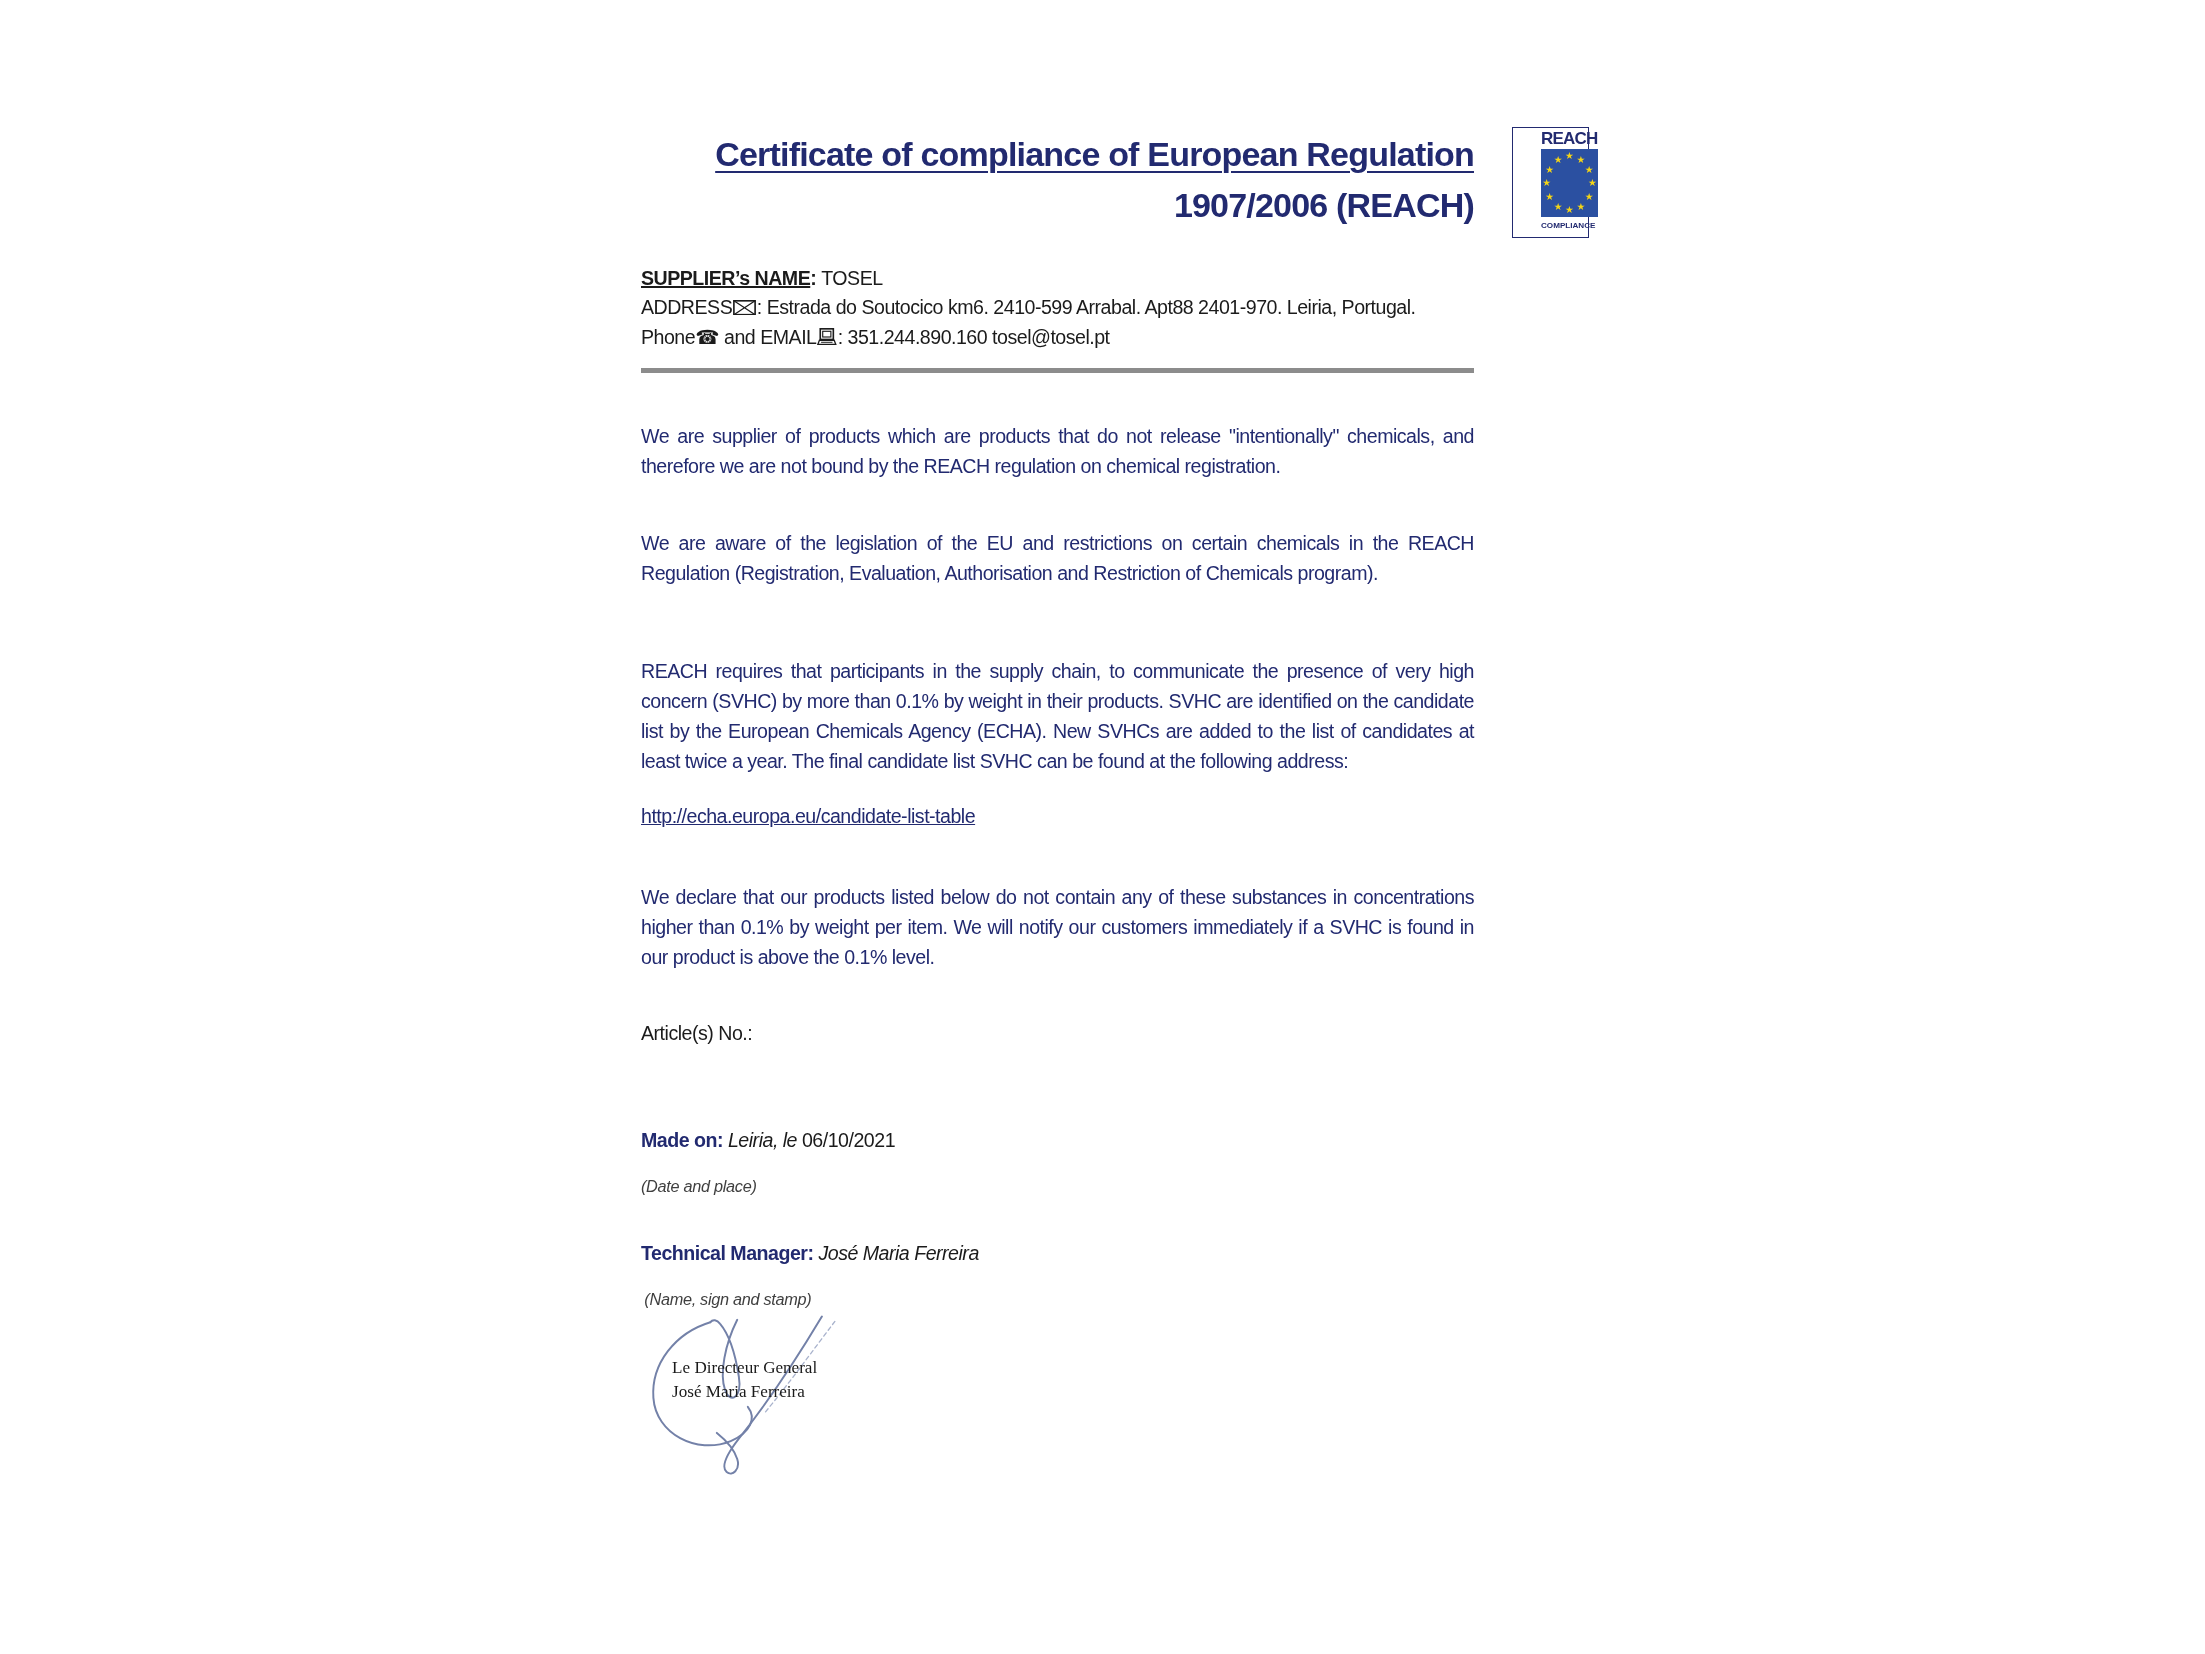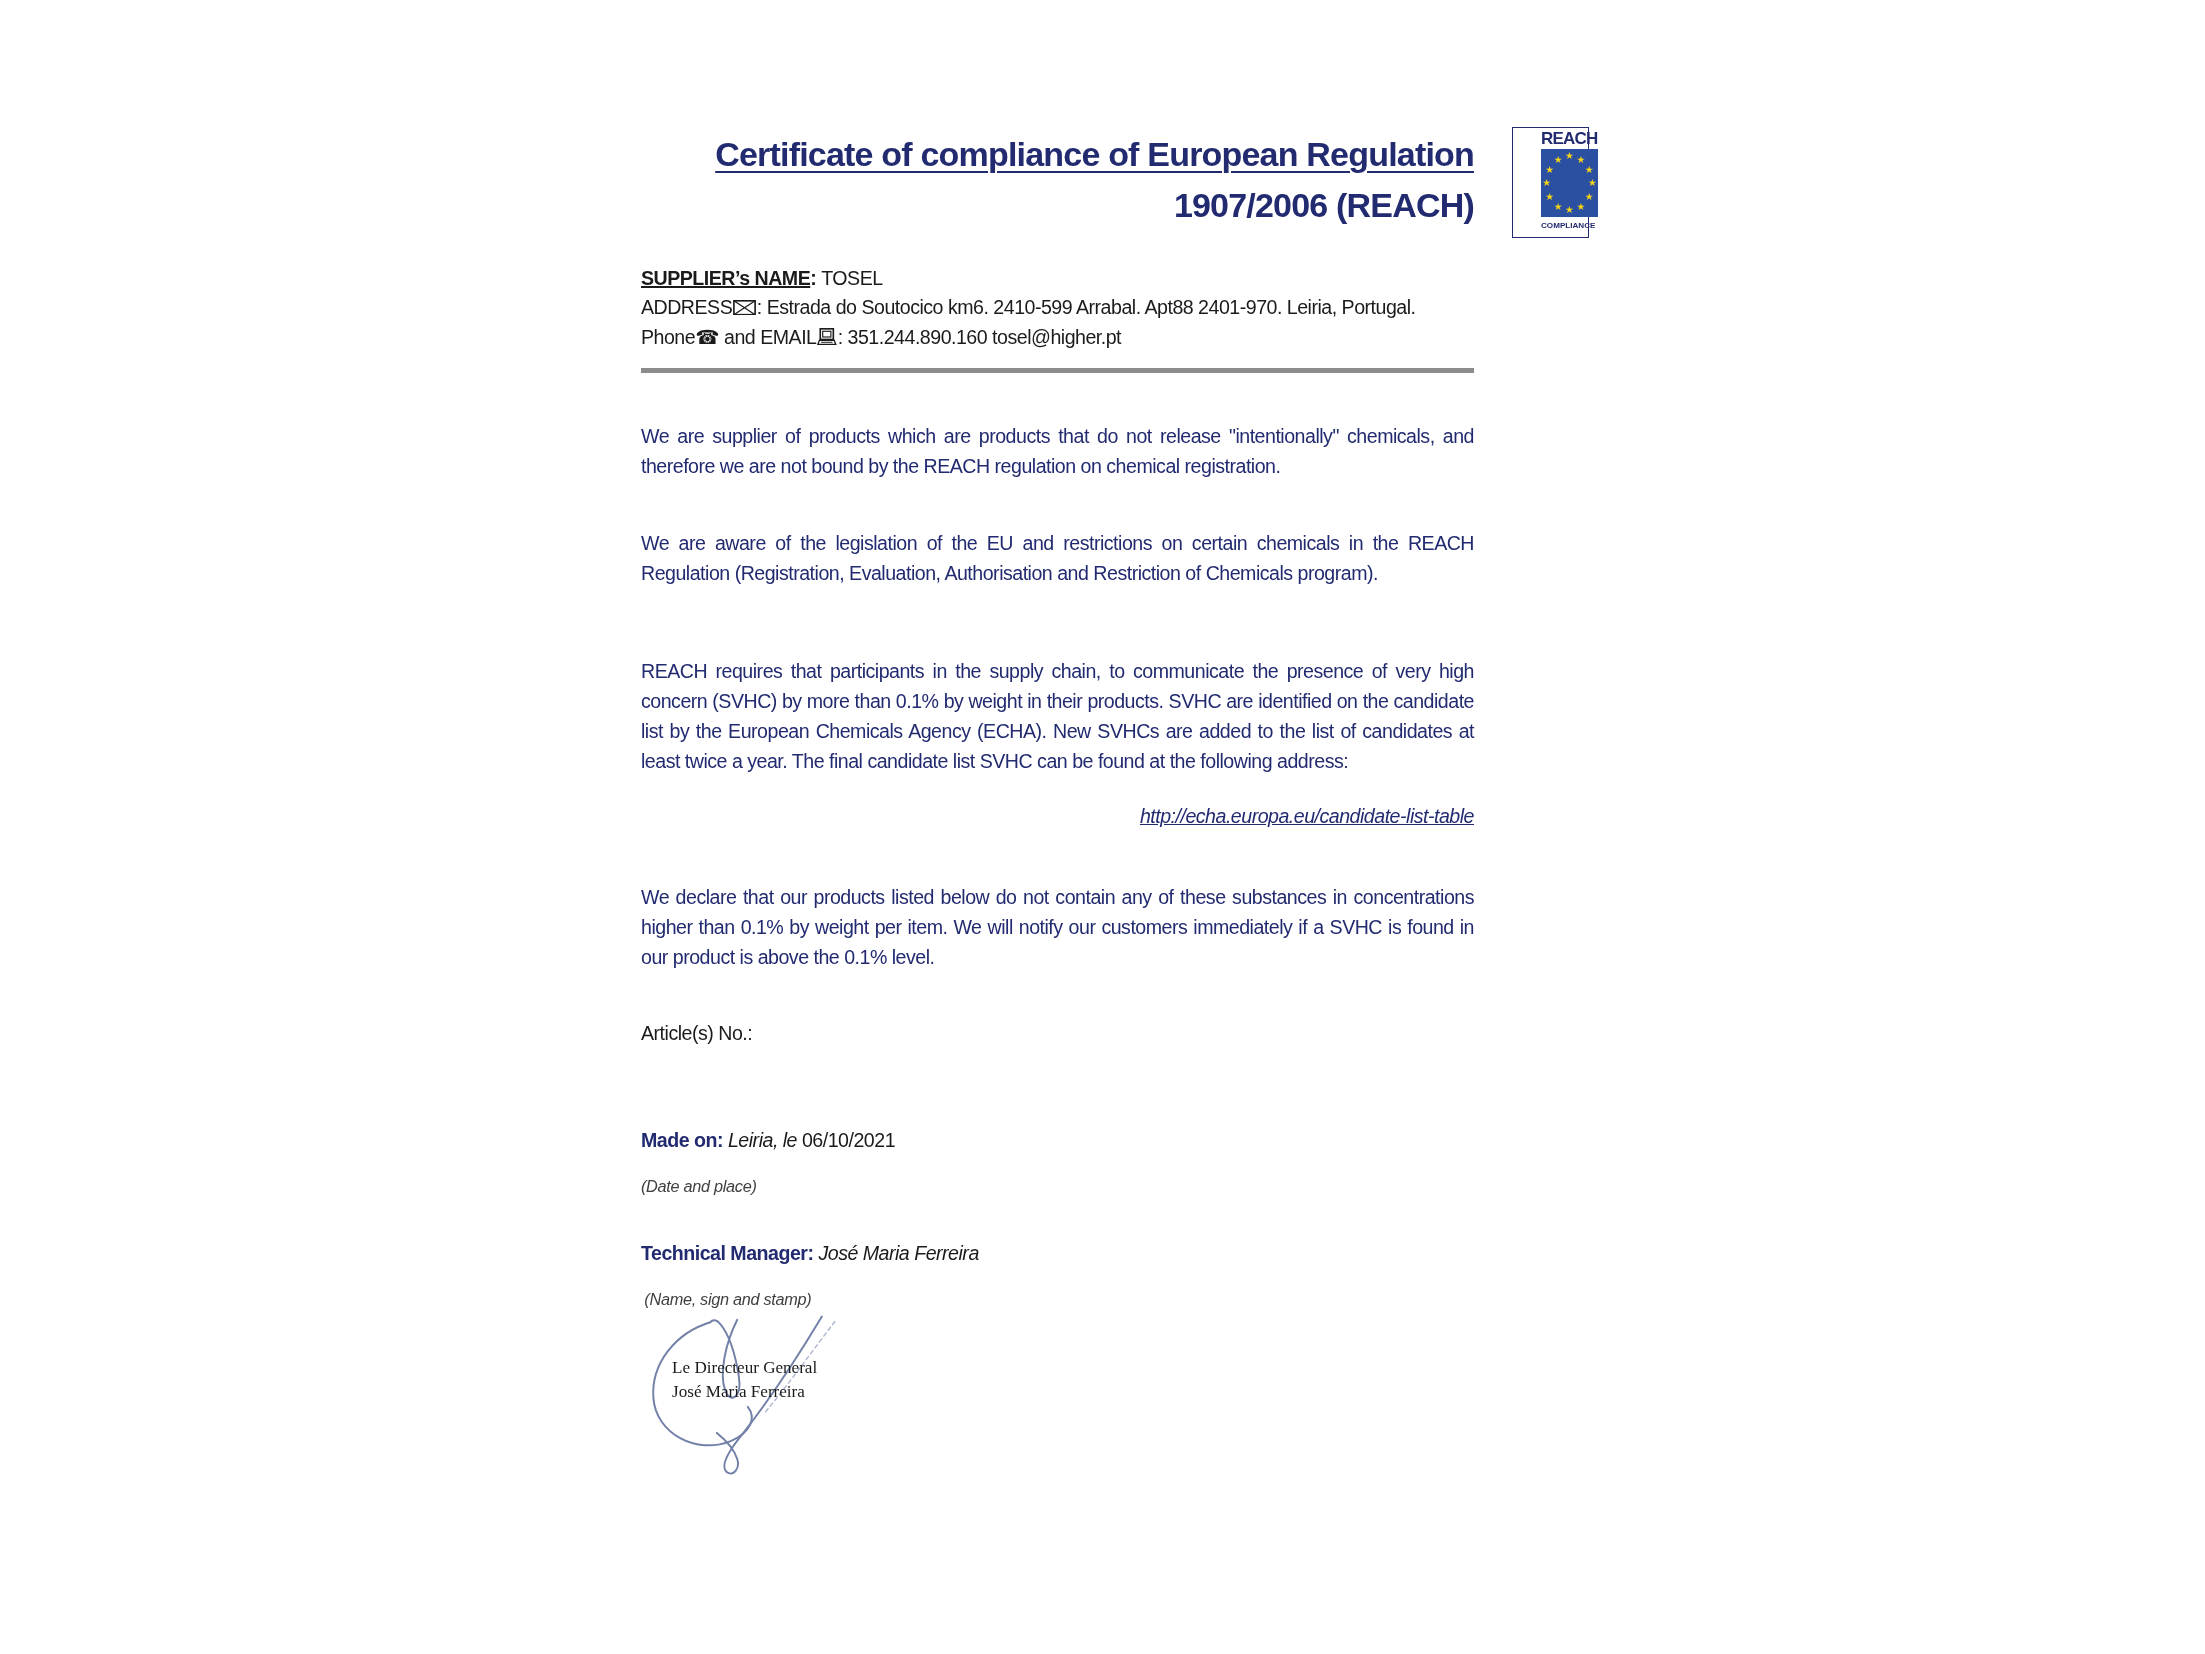--- a/index.html
+++ b/index.html
@@ -28,21 +28,21 @@
   .supplier{margin-top:33px;font-size:19.6px;line-height:29px;letter-spacing:-0.5px;color:var(--ink);}
   .supplier p{text-align:justify;}
   .b{font-weight:bold;} .u{text-decoration:underline;text-decoration-thickness:1.6px;}
   .inline-icon{display:inline-block;vertical-align:-1.6px;margin:0 0.8px;}
   
   .divider{margin-top:14.7px;height:4.9px;background:var(--divider);}
   
   .para{font-size:19.6px;line-height:30px;letter-spacing:-0.5px;color:var(--navy);
     text-align:justify;}
   .p1{margin-top:47px;} .p2{margin-top:48px;} .p3{margin-top:68px;} .p4{margin-top:51px;}
-  .link-line{margin-top:24.4px;text-align:right;font-size:19.6px;line-height:30px;letter-spacing:-0.5px;font-style:italic;}
+  .link-line{margin-top:24.4px;text-align:left;font-size:19.6px;line-height:30px;letter-spacing:-0.5px;}
   .link-line a{color:var(--navy);text-decoration:underline;cursor:pointer;}
   .articles{margin-top:46px;font-size:19.6px;line-height:30px;letter-spacing:-0.5px;color:var(--ink);}
   
   .made-on{margin-top:77px;font-size:19.6px;line-height:30px;letter-spacing:-0.5px;}
   .label-navy{color:var(--navy);font-weight:bold;}
   .it{font-style:italic;}
   .caption{margin-top:21px;font-size:16.3px;line-height:21px;font-style:italic;color:var(--caption);letter-spacing:-0.3px;}
   .manager{margin-top:41px;font-size:19.6px;line-height:30px;letter-spacing:-0.5px;}
   .caption2{margin-left:3.3px;}
   
@@ -71,21 +71,21 @@
     <p><span class="b u">SUPPLIER’s NAME</span><span class="b">:</span>&nbsp;<span>TOSEL</span></p>
     <p><span>ADDRESS</span><span class="inline-icon"><svg width="23" height="15.5" viewBox="0 0 28 19">
             <rect x="1" y="1" width="26" height="17" fill="none" stroke="#1b1b1b" stroke-width="2"></rect>
             <path d="M1,1 L27,18 M27,1 L1,18" stroke="#1b1b1b" stroke-width="1.6" fill="none"></path>
           </svg></span><span>:</span>&nbsp;<span>Estrada do Soutocico km6. 2410-599 Arrabal. Apt88 2401-970. Leiria, Portugal.</span></p>
     <p><span>Phone</span><span>☎</span>&nbsp;<span>and EMAIL</span><span class="inline-icon"><svg width="19.6" height="18" viewBox="0 0 24 22">
             <rect x="4" y="1" width="16" height="13" fill="none" stroke="#1b1b1b" stroke-width="2"></rect>
             <rect x="7" y="4" width="10" height="7" fill="none" stroke="#1b1b1b" stroke-width="1.4"></rect>
             <path d="M3,15 L21,15 L23,20 L1,20 Z" fill="none" stroke="#1b1b1b" stroke-width="1.6"></path>
             <path d="M5,17.5 L19,17.5" stroke="#1b1b1b" stroke-width="1.2"></path>
-          </svg></span><span>:</span>&nbsp;<span>351.244.890.160 tosel@higher.pt</span></p>
+          </svg></span><span>:</span>&nbsp;<span>351.244.890.160 tosel@tosel.pt</span></p>
   </div>
 
   <div class="divider"></div>
 
   <p class="para p2">We are supplier of products which are products that do not release "intentionally" chemicals, and therefore we are not bound by the REACH regulation on chemical registration.</p>
   <p class="para p1">We are aware of the legislation of the EU and restrictions on certain chemicals in the REACH Regulation (Registration, Evaluation, Authorisation and Restriction of Chemicals program).</p>
   <p class="para p3">REACH requires that participants in the supply chain, to communicate the presence of very high concern (SVHC) by more than 0.1% by weight in their products. SVHC are identified on the candidate list by the European Chemicals Agency (ECHA). New SVHCs are added to the list of candidates at least twice a year. The final candidate list SVHC can be found at the following address:</p>
 
   <div class="link-line">
     <a>http://echa.europa.eu/candidate-list-table</a>

